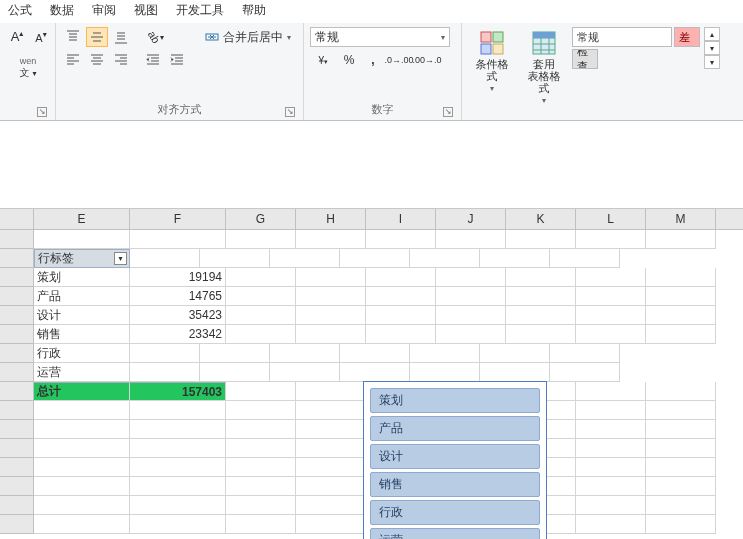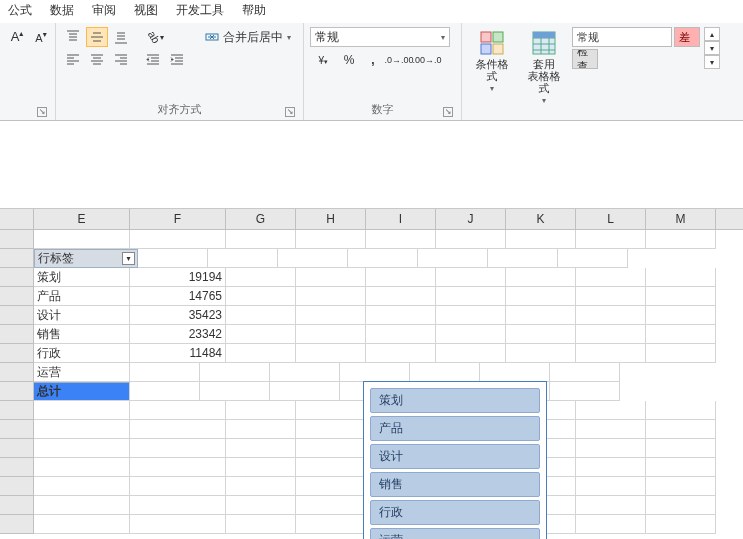--- a/index.html
+++ b/index.html
@@ -51,21 +51,21 @@
 .col-h { height: 20px; border-right: 1px solid #c0c0c0; display: flex; align-items: center; justify-content: center; font-size: 12px; color: #333; background: #e8e8e8; }
 
 .rows { }
 .grid-row { display: flex; height: 19px; }
 .row-h { width: 34px; border-right: 1px solid #c0c0c0; border-bottom: 1px solid #c0c0c0; background: #e8e8e8; display: flex; align-items: center; justify-content: center; font-size: 11px; }
 .cell { border-right: 1px solid #d4d4d4; border-bottom: 1px solid #d4d4d4; padding: 0 3px; display: flex; align-items: center; font-size: 12px; overflow: hidden; white-space: nowrap; }
 
 
 .pivot-header { background: #d5dce4; border: 1px solid #9fb0c4; font-weight: normal; position: relative; }
 .pivot-header .filter-drop { position: absolute; right: 2px; top: 2px; width: 13px; height: 13px; border: 1px solid #888; background: #fff; font-size: 8px; display: flex; align-items: center; justify-content: center; }
-.pivot-total { background: #3b82f6; font-weight: bold; border-top: 1px solid #9fb0c4; }
+.pivot-total { background: #22c55e; font-weight: bold; border-top: 1px solid #9fb0c4; }
 .pivot-value { justify-content: flex-end; }
 
 
 .slicer { position: absolute; left: 363px; top: 260px; width: 184px; height: 236px; border: 1px solid #4a7dbf; background: #fff; padding: 6px; display: flex; flex-direction: column; gap: 4px; }
 .slicer-item { background: #b8cce4; border: 1px solid #8faad0; border-radius: 2px; padding: 3px 8px; font-size: 12px; color: #1f3a5f; }
 
 
 .icon { display: inline-flex; }
 </style>
 </head>
@@ -85,20 +85,26 @@
   <div class="ribbon-group" style="width:56px">
     <div class="ribbon-group-body">
       <div class="col">
         <div class="row">
           <div class="btn-sm">
               <span style="font-size:13px">A<sup style="font-size:8px">▴</sup></span>
             </div>
           <div class="btn-sm">
               <span style="font-size:11px">A<sup style="font-size:8px">▾</sup></span>
             </div>
+        </div>
+        <div class="row">
+          <div class="btn-sm" style="width:44px;height:38px;flex-direction:column;font-size:10px">
+            <span style="font-size:9px;color:#666">wen</span>
+            <span>文 <span style="font-size:8px">▾</span></span>
+          </div>
         </div>
       </div>
     </div>
     <div class="ribbon-group-label">&nbsp;<div class="launcher">↘</div></div>
   </div>
 
   <div class="ribbon-group" style="width:248px">
     <div class="ribbon-group-body">
       <div class="col" style="gap:3px">
         <div class="row">
@@ -269,21 +275,21 @@
           <div class="cell" style="width: 70px;"></div>
           <div class="cell" style="width: 70px;"></div>
           <div class="cell" style="width: 70px;"></div>
           <div class="cell" style="width: 70px;"></div>
           <div class="cell" style="width: 70px;"></div>
           <div class="cell" style="width: 70px;"></div>
           <div class="cell" style="width: 70px;"></div>
         </div>
         <div class="grid-row">
           <div class="row-h"></div>
-          <div class="cell pivot-header" style="width: 104px;">行标签<div class="filter-drop">▾</div></div>
+          <div class="cell pivot-header" style="width: 96px;">行标签<div class="filter-drop">▾</div></div>
           <div class="cell" style="width: 70px;"></div>
           <div class="cell" style="width: 70px;"></div>
           <div class="cell" style="width: 70px;"></div>
           <div class="cell" style="width: 70px;"></div>
           <div class="cell" style="width: 70px;"></div>
           <div class="cell" style="width: 70px;"></div>
           <div class="cell" style="width: 70px;"></div>
         </div>
         <div class="grid-row">
           <div class="row-h"></div>
@@ -329,21 +335,20 @@
           <div class="cell" style="width: 70px;"></div>
           <div class="cell" style="width: 70px;"></div>
           <div class="cell" style="width: 70px;"></div>
           <div class="cell" style="width: 70px;"></div>
           <div class="cell" style="width: 70px;"></div>
           <div class="cell" style="width: 70px;"></div>
         </div>
         <div class="grid-row">
           <div class="row-h"></div>
           <div class="cell" style="width: 96px;">行政</div>
-          <div class="cell pivot-value" style="width: 96px;">11484</div>
           <div class="cell" style="width: 70px;"></div>
           <div class="cell" style="width: 70px;"></div>
           <div class="cell" style="width: 70px;"></div>
           <div class="cell" style="width: 70px;"></div>
           <div class="cell" style="width: 70px;"></div>
           <div class="cell" style="width: 70px;"></div>
           <div class="cell" style="width: 70px;"></div>
         </div>
         <div class="grid-row">
           <div class="row-h"></div>
@@ -352,20 +357,21 @@
           <div class="cell" style="width: 70px;"></div>
           <div class="cell" style="width: 70px;"></div>
           <div class="cell" style="width: 70px;"></div>
           <div class="cell" style="width: 70px;"></div>
           <div class="cell" style="width: 70px;"></div>
           <div class="cell" style="width: 70px;"></div>
         </div>
         <div class="grid-row">
           <div class="row-h"></div>
           <div class="cell pivot-total" style="width: 96px;">总计</div>
+          <div class="cell pivot-total pivot-value" style="width: 96px;">157403</div>
           <div class="cell" style="width: 70px;"></div>
           <div class="cell" style="width: 70px;"></div>
           <div class="cell" style="width: 70px;"></div>
           <div class="cell" style="width: 70px;"></div>
           <div class="cell" style="width: 70px;"></div>
           <div class="cell" style="width: 70px;"></div>
           <div class="cell" style="width: 70px;"></div>
         </div>
         <div class="grid-row">
           <div class="row-h"></div>

